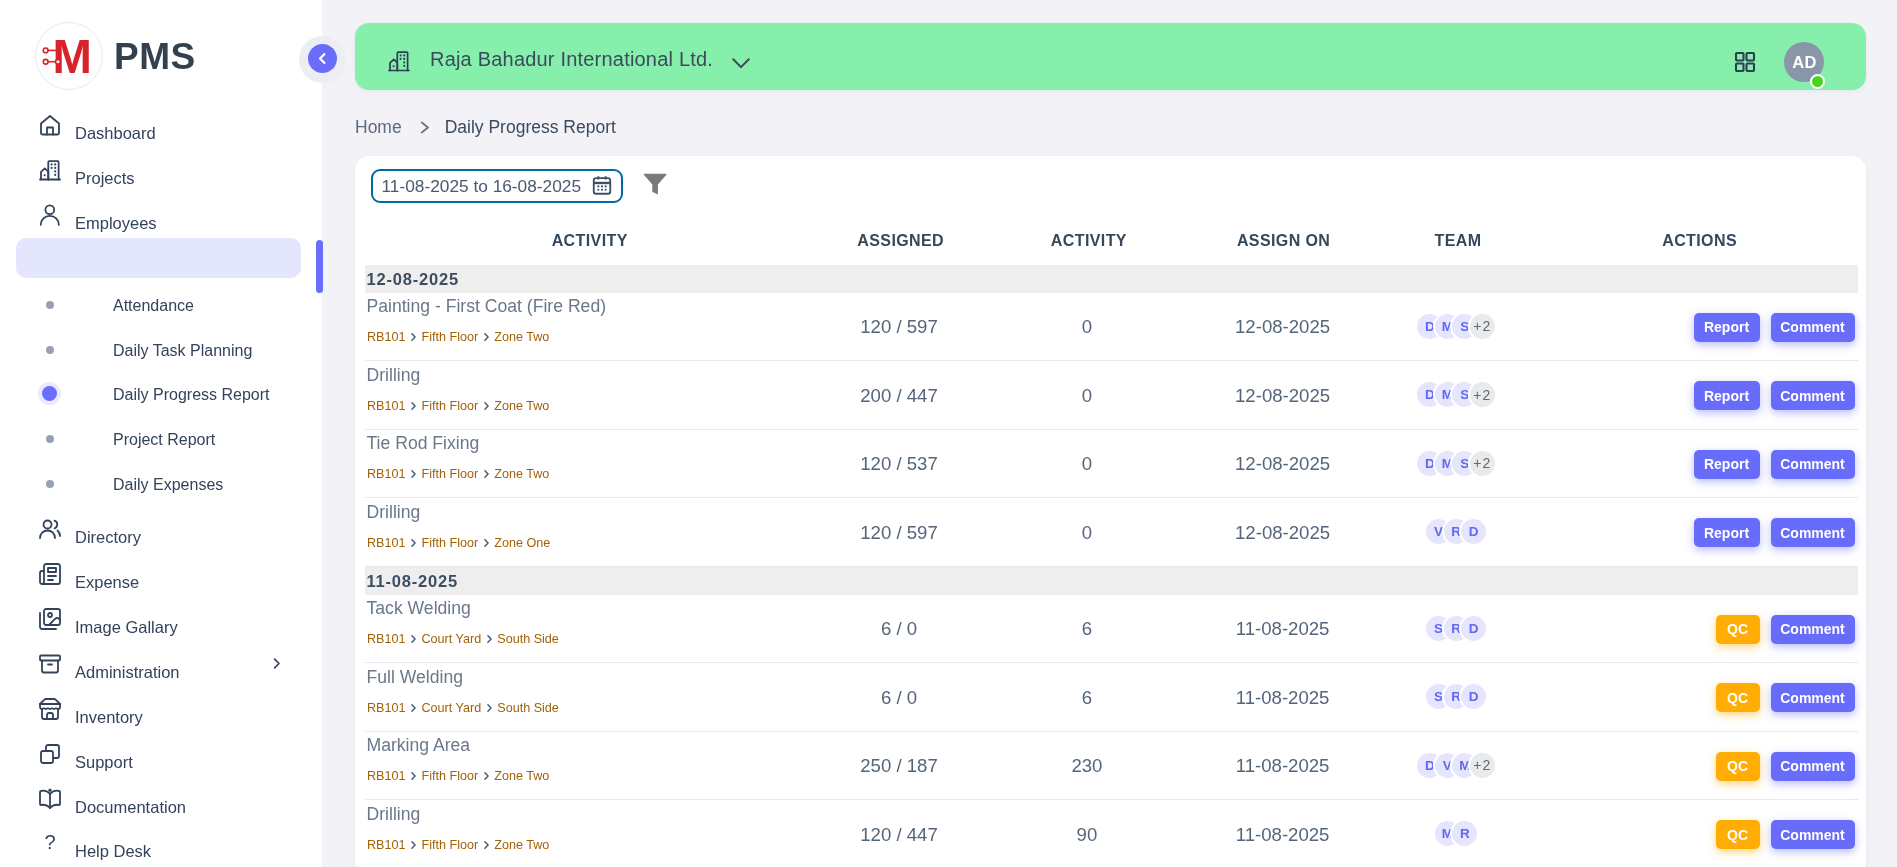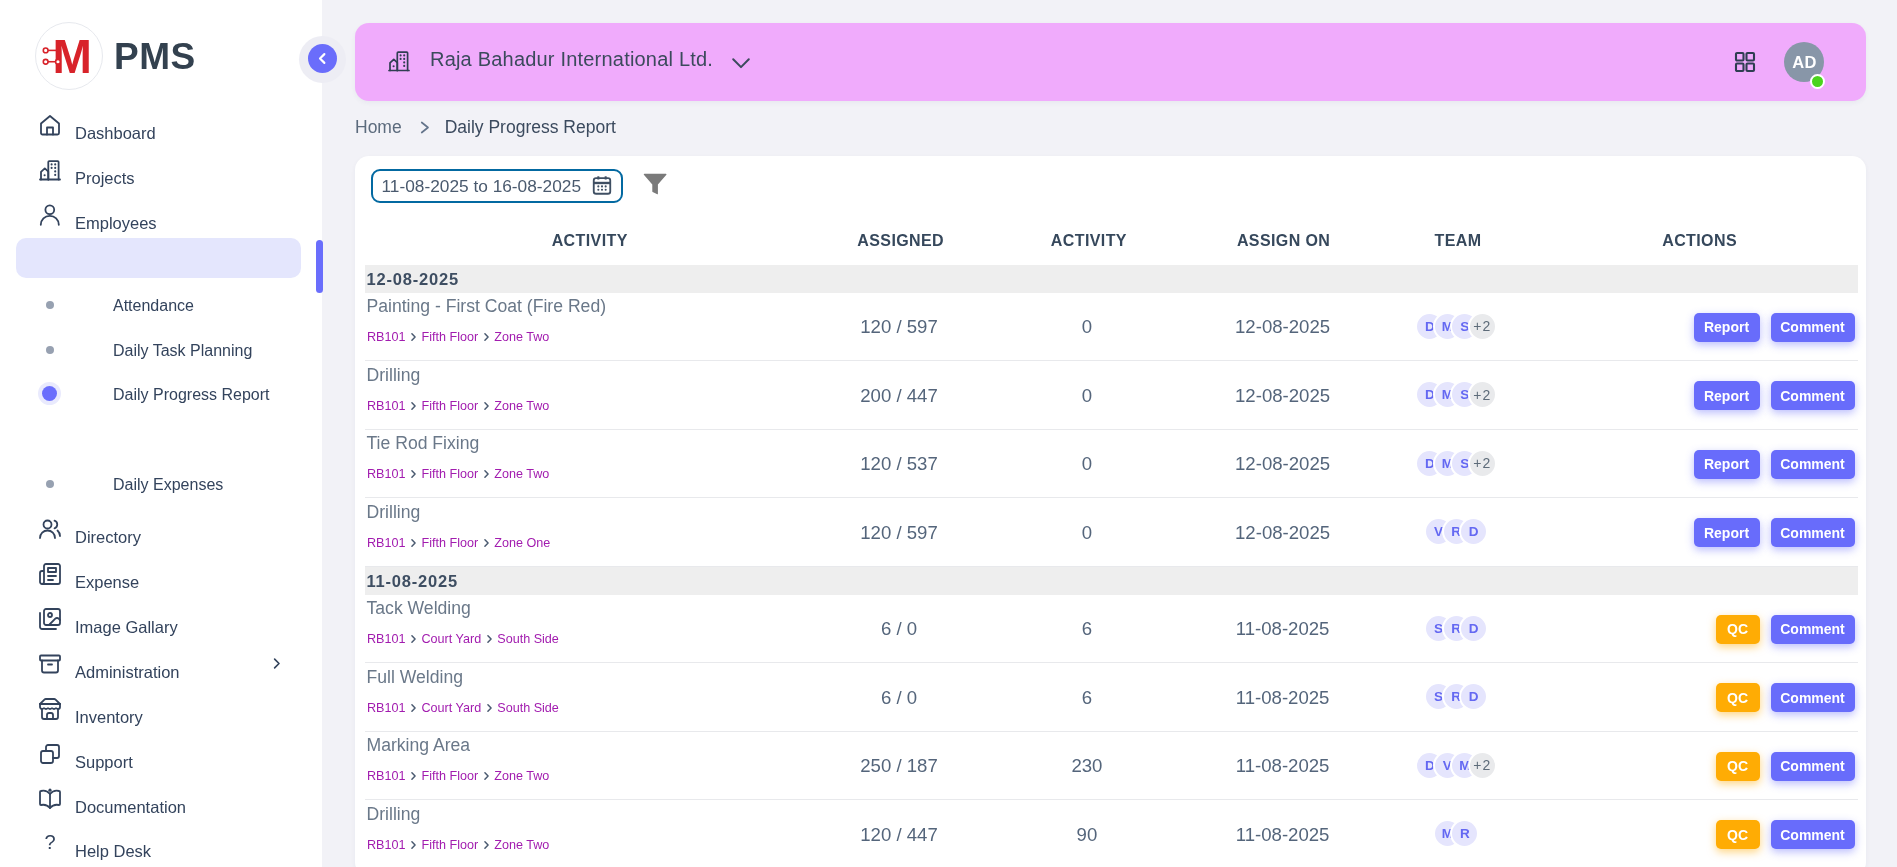--- a/index.html
+++ b/index.html
@@ -20,21 +20,21 @@
 .mi .sub-tx { position:absolute; left:113px; top:14.5px; font-size:16px; color:#33435c; font-weight:500; }
 .mi .dot { position:absolute; left:46px; top:18.5px; width:8px; height:8px; border-radius:50%; background:#97a1b1; }
 .mi .dot.act { left:42px; top:14.5px; background:#6a6efc; box-shadow:0 0 0 4px #e9eafd; width:15px; height:15px;}
 .pill { position:absolute; left:16px; top:238px; width:285px; height:39.5px; border-radius:10px; background:#e4e6fd; }
 .side-bar-ind { position:absolute; left:316px; top:240px; width:6.5px; height:53px; border-radius:4px; background:#6a6efc; }
 .mi.active .tx { color:#6165f3; }
 .chev-r { position:absolute; left:269px; top:15px; }
 .chev-d { position:absolute; left:266px; top:17px; }
 
 
-.hcard { position:absolute; left:355px; top:23px; width:1511px; height:78px; background:#f0abfc; border-radius:14px; box-shadow:0 2px 5px rgba(40,50,90,.05); }
+.hcard { position:absolute; left:355px; top:23px; width:1511px; height:67px; background:#86efac; border-radius:14px; box-shadow:0 2px 5px rgba(40,50,90,.05); }
 .hcard .bld { position:absolute; left:32px; top:25.5px; }
 .hcard .cname { position:absolute; left:75px; top:25px; font-size:20px; font-weight:500; color:#3b4a5c; letter-spacing:0.2px; }
 .hcard .chev { position:absolute; left:375px; top:28.5px; }
 .hcard .grid { position:absolute; left:1378px; top:26.5px; }
 .avatar { position:absolute; left:1429px; top:19px; width:40px; height:40px; border-radius:50%; background:#8896a8; color:#fff; font-size:16.5px; font-weight:bold; display:flex; align-items:center; justify-content:center; letter-spacing:.3px; padding-left:1px; }
 .gdot { position:absolute; left:1454.5px; top:50.5px; width:15px; height:15px; border-radius:50%; background:#4bd41e; border:2.5px solid #fff; }
 
 .crumbs { position:absolute; left:355px; top:117px; height:20px; display:flex; align-items:center; }
 .crumbs .home { font-size:17.5px; color:#5c6b7d; }
 .crumbs .sep { margin-left:16px; margin-right:12px; display:flex; }
@@ -48,21 +48,21 @@
 .funnel { position:absolute; left:287.5px; top:16.5px; }
 
 .th { position:absolute; top:76px; height:18px; font-size:16px; font-weight:600; color:#36485c; letter-spacing:.4px; text-align:center; }
 
 .band { position:absolute; left:10px; width:1493px; height:28px; background:#eeeeee; }
 .band span { position:absolute; left:1.5px; top:5px; font-size:16.5px; font-weight:bold; color:#3e4e62; letter-spacing:0.8px; }
 
 .row { position:absolute; left:10px; width:1493px; height:68.5px; border-bottom:1px solid #e8e9ec; }
 .row .ttl { position:absolute; left:1.5px; top:3.5px; font-size:17.6px; color:#6a7889; }
 .row .bc { position:absolute; left:2px; top:35.5px; height:18px; display:flex; align-items:center; }
-.row .bc span { font-size:12.6px; font-weight:500; color:#a21caf; }
+.row .bc span { font-size:12.6px; font-weight:500; color:#a16207; }
 .row .bc svg { margin:0 4.5px; }
 .val { position:absolute; top:23.5px; width:160px; text-align:center; font-size:18.6px; color:#54657b; }
 .v-as { left:454px; } .v-cp { left:641.9px; } .v-ao { left:837.6px; }
 .team { position:absolute; left:1011px; top:19px; width:160px; display:flex; justify-content:center; }
 .av { width:29px; height:29px; border-radius:50%; border:2px solid #fff; background:#e5e5fd; color:#6468f2; font-size:13.5px; font-weight:600; display:flex; align-items:center; justify-content:center; position:relative; }
 .av + .av { margin-left:-11.5px; }
 .av.more { background:#e9eaec; color:#5d6b79; font-size:14px; font-weight:500; letter-spacing:1px; }
 .acts { position:absolute; right:3.5px; top:20px; display:flex; gap:11px; }
 .btn { height:29px; border-radius:5px; color:#fff; font-size:14px; font-weight:bold; display:flex; align-items:center; justify-content:center; }
 .btn.rep { width:66px; background:#686cfb; box-shadow:0 3px 8px rgba(104,108,251,.45); }
@@ -128,20 +128,24 @@
       <span class="dot"></span>
       <span class="sub-tx">Attendance</span>
     </div>
   <div class="mi" style="top:327.0px;">
       <span class="dot"></span>
       <span class="sub-tx">Daily Task Planning</span>
     </div>
   <div class="mi" style="top:371.9px;">
       <span class="dot act"></span>
       <span class="sub-tx">Daily Progress Report</span>
+    </div>
+  <div class="mi" style="top:416.8px;">
+      <span class="dot"></span>
+      <span class="sub-tx">Project Report</span>
     </div>
   <div class="mi" style="top:461.7px;">
       <span class="dot"></span>
       <span class="sub-tx">Daily Expenses</span>
     </div>
   <div class="mi" style="top:506.6px;">
       <span class="ic"><svg width="24" height="24" viewBox="0 0 24 24" fill="none" stroke="#33435c" stroke-width="1.8" stroke-linecap="round" stroke-linejoin="round">
           <circle cx="9.5" cy="7.5" r="4"></circle>
           <path d="M2 21a7.5 7.5 0 0 1 15 0"></path>
           <path d="M16.5 3.7a4 4 0 0 1 0 7.6"></path>

